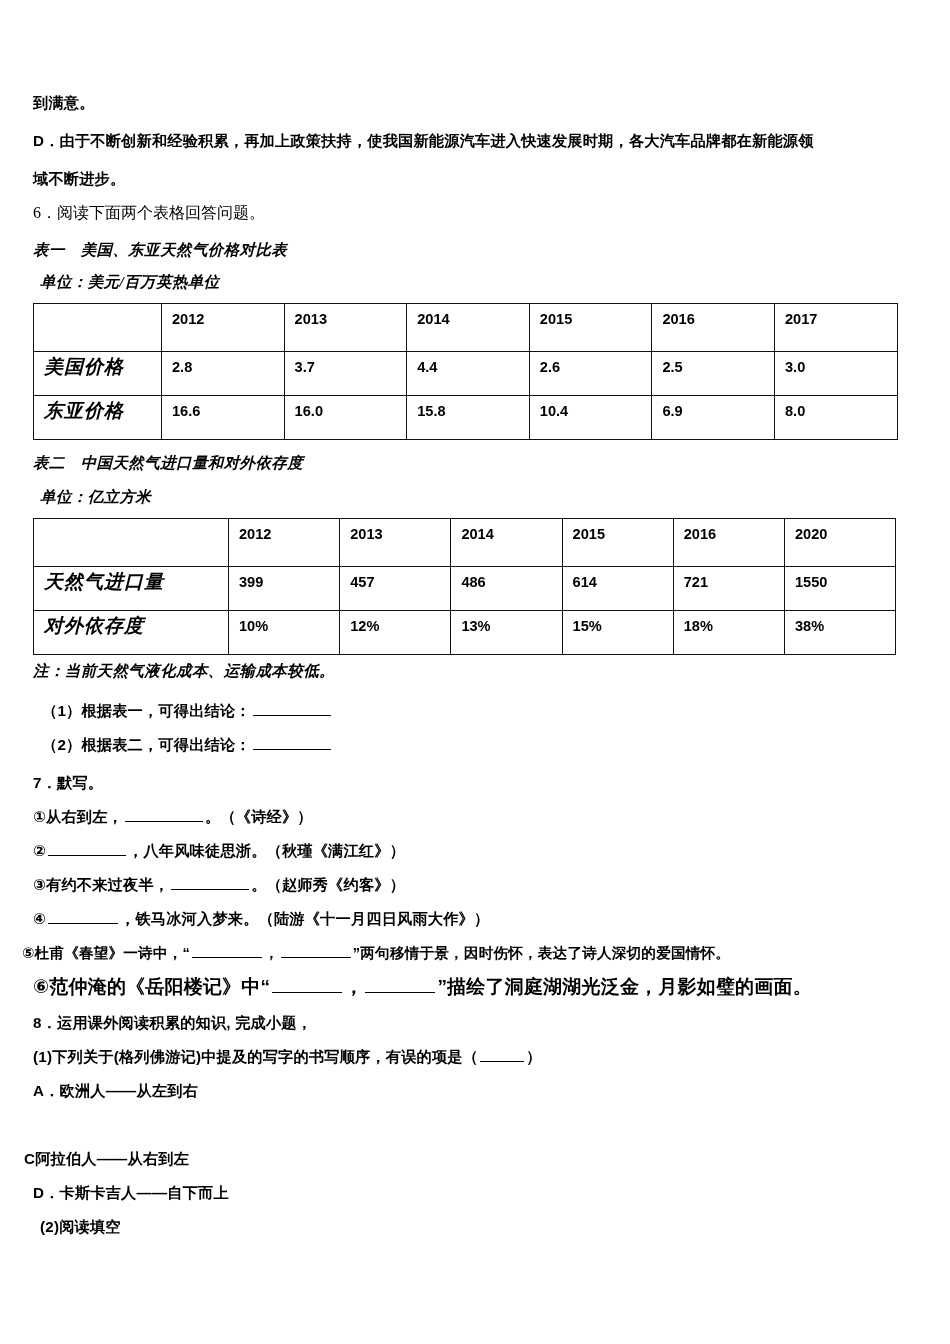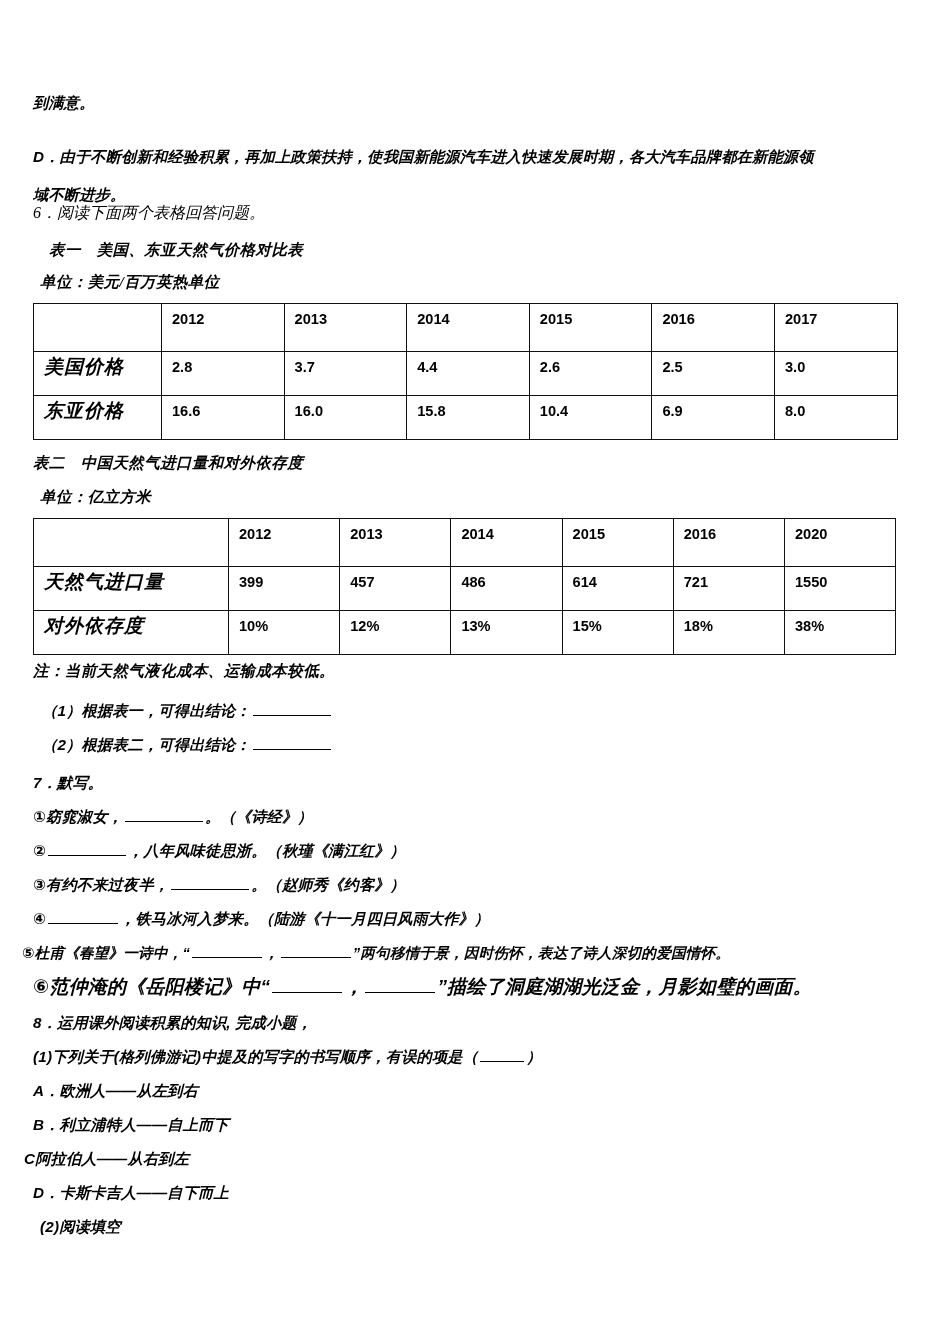--- a/index.html
+++ b/index.html
@@ -73,44 +73,44 @@
 
   #t1 { position: absolute; left: 33px; top: 303px; width: 864px; }
   #t1 col.c0 { width: 128px; }
   #t1 col.cx { width: 122.6px; }
 
   #t2 { position: absolute; left: 33px; top: 518px; width: 862px; }
   #t2 col.c0 { width: 195px; }
   #t2 col.cx { width: 111.2px; }
 
   
-  .abs { position: absolute; font-style: italic; }
+  .abs { position: absolute; }
 
   .note-kai {
     font-family: "Liberation Serif", "DejaVu Serif", serif;
     font-style: italic;
     font-weight: 700;
     font-size: 15.4px;
     white-space: nowrap;
     letter-spacing: 0.5px;
   }
 </style>
 </head>
 <body>
 
 <div class="page">
 
   <div class="abs" style="left:33px; top:86px; width:884px;">
     <div class="ln">到满意。</div>
-    <div class="ln" style="margin-top:20px;">D．由于不断创新和经验积累，再加上政策扶持，使我国新能源汽车进入快速发展时期，各大汽车品牌都在新能源领</div>
+    <div class="ln" style="margin-top:4px;">D．由于不断创新和经验积累，再加上政策扶持，使我国新能源汽车进入快速发展时期，各大汽车品牌都在新能源领</div>
     <div class="ln" style="margin-top:4px;">域不断进步。</div>
   </div>
 
   <div class="abs" style="left:33px; top:203px;">6．阅读下面两个表格回答问题。</div>
-  <div class="abs note-kai" style="left:49px; top:240px;">表一　美国、东亚天然气价格对比表</div>
+  <div class="abs note-kai" style="left:33px; top:240px;">表一　美国、东亚天然气价格对比表</div>
   <div class="abs note-kai" style="left:40px; top:272px;">单位：美元/百万英热单位</div>
 
   <table class="grid" id="t1">
     <colgroup>
       <col class="c0">
         <col class="cx">
         <col class="cx">
         <col class="cx">
         <col class="cx">
         <col class="cx">
@@ -196,21 +196,21 @@
   <div class="abs ln" style="left:42px; top:694px;">
     <span>（1）根据表一，可得出结论：</span><span class="blank w1"></span>
   </div>
   <div class="abs ln" style="left:42px; top:728px;">
     <span>（2）根据表二，可得出结论：</span><span class="blank w1"></span>
   </div>
 
   <div class="abs ln" style="left:33px; top:766px;">7．默写。</div>
 
   <div class="abs ln" style="left:33px; top:800px;">
-    <span>①</span><span>窈窕淑女，</span><span class="blank w1"></span><span>。（《诗经》）</span>
+    <span>①</span><span>从右到左，</span><span class="blank w1"></span><span>。（《诗经》）</span>
   </div>
 
   <div class="abs ln" style="left:33px; top:834px;">
     <span>②</span><span class="blank w1"></span><span>，八年风味徒思浙。（秋瑾《满江红》）</span>
   </div>
 
   <div class="abs ln" style="left:33px; top:868px;">
     <span>③</span><span>有约不来过夜半，</span><span class="blank w1"></span><span>。（赵师秀《约客》）</span>
   </div>
 
@@ -226,19 +226,18 @@
     <span>⑥</span><span>范仲淹的《岳阳楼记》中“</span><span class="blank w2"></span><span>，</span><span class="blank w2"></span><span>”描绘了洞庭湖湖光泛金，月影如璧的画面。</span>
   </div>
 
   <div class="abs ln" style="left:33px; top:1006px;">8．运用课外阅读积累的知识, 完成小题，</div>
 
   <div class="abs ln" style="left:33px; top:1040px;">
     <span>(1)下列关于(格列佛游记)中提及的写字的书写顺序，有误的项是（</span><span class="blank w4"></span><span>）</span>
   </div>
 
   <div class="abs ln" style="left:33px; top:1074px;">A．欧洲人——从左到右</div>
-  <div class="abs ln" style="left:33px; top:1108px;">B．利立浦特人——自上而下</div>
   <div class="abs ln" style="left:24px; top:1142px;">C阿拉伯人——从右到左</div>
   <div class="abs ln" style="left:33px; top:1176px;">D．卡斯卡吉人——自下而上</div>
 
   <div class="abs ln" style="left:40px; top:1210px;">(2)阅读填空</div>
 
 </div>
 
 </body></html>

